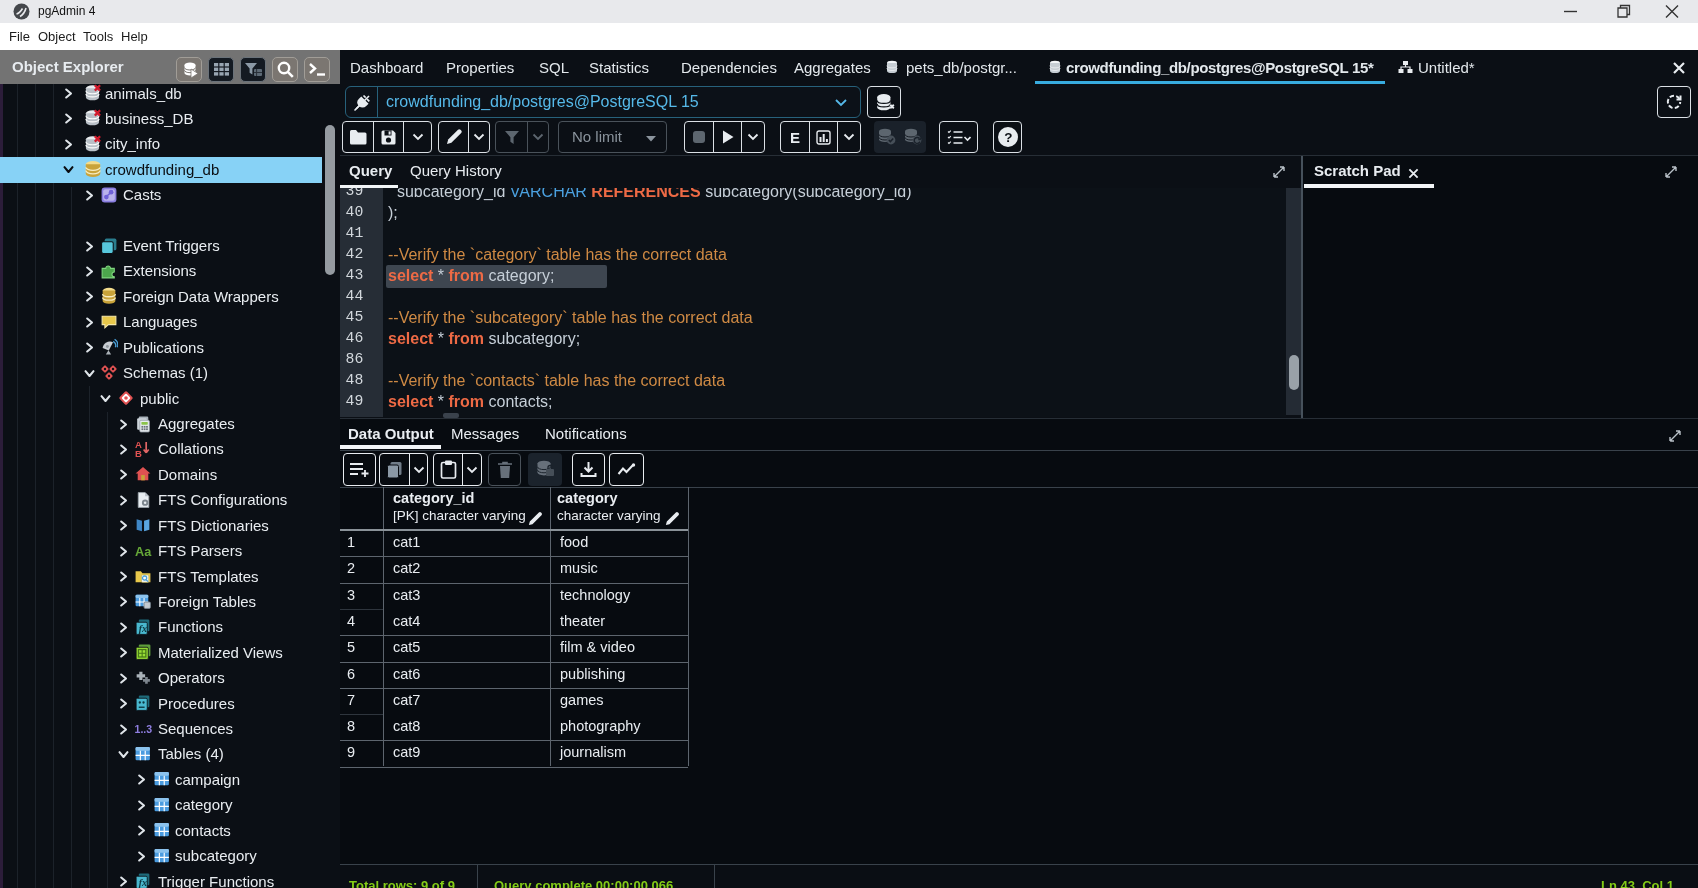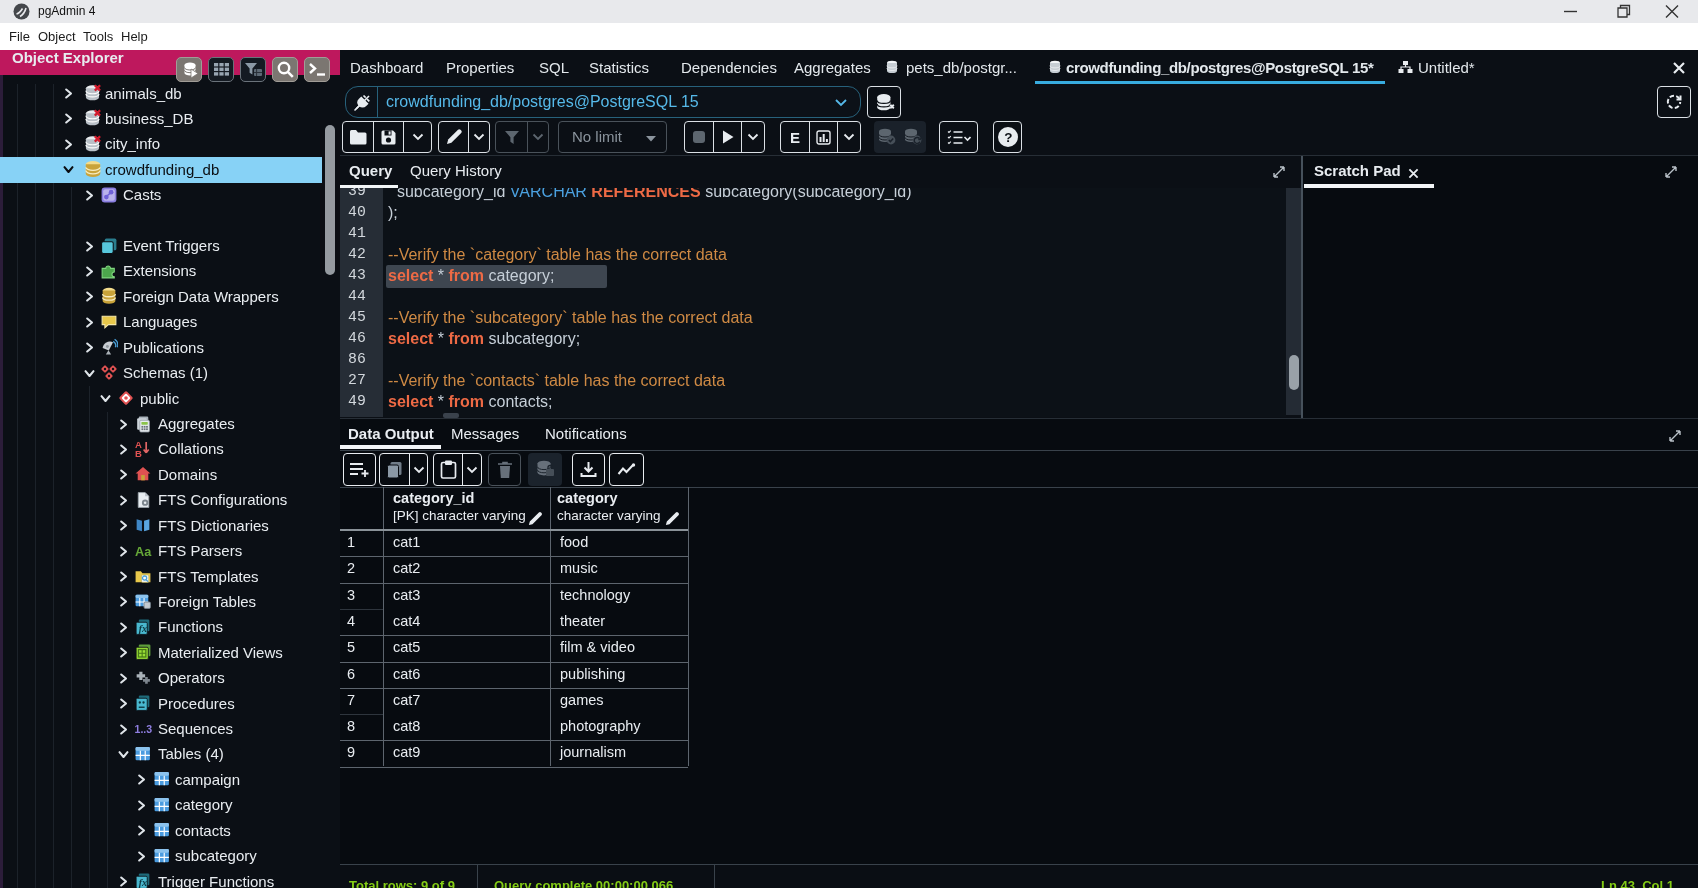--- a/index.html
+++ b/index.html
@@ -1,51 +1,51 @@
 <!DOCTYPE html>
 <html><head><meta charset="utf-8"><style>
 *{margin:0;padding:0;box-sizing:border-box}
 body{width:1698px;height:888px;overflow:hidden;font-family:"Liberation Sans",sans-serif}
 #root{position:relative;width:1698px;height:888px;background:#0b0f15;overflow:hidden}
 .abs{position:absolute}
 #titlebar{position:absolute;left:0;top:0;width:1698px;height:23px;background:#e8e9ec;z-index:50}
 #titlebar .t{position:absolute;left:38px;top:4px;font-size:12px;color:#111}
 #menubar{position:absolute;left:0;top:23px;width:1698px;height:27px;background:#ffffff;z-index:50}
 #menubar span{position:absolute;top:6px;font-size:13px;color:#1c1c1c}
-#sidehdr{position:absolute;left:0;top:41px;width:340px;height:34px;background:#be185d}
+#sidehdr{position:absolute;left:0;top:50px;width:340px;height:34px;background:#737373}
 #sidehdr .t{position:absolute;left:12px;top:8px;font-size:15px;font-weight:700;color:#e8ecf0}
 .hbtn{position:absolute;top:57px;width:26px;height:25px;border-radius:5px;z-index:5}
 .hbtn.on{background:#7b7671;border:1px solid #a19d97}
 .hbtn.off{background:#141a22;border:1px solid #6a727a}
 .guide{position:absolute;width:1px;background:#1c222a}
 .tr{position:absolute;left:0;height:25px;width:340px}
 .tr .ch{position:absolute;top:7px;width:11px;height:11px;color:#dfe4e9}
 .tr .ti{position:absolute;top:3px;width:18px;height:18px}
 .tr .tt{position:absolute;top:3.5px;font-size:15px;color:#e9edf1;white-space:nowrap}
 #selrow{background:#87d2f6;width:322px;height:26px}
 #selrow .tt{color:#0a0d11}
 #selrow .ch{color:#0a0d11}
 #sidescroll{position:absolute;left:325px;top:125px;width:10px;height:150px;background:#959ba1;border-radius:5px}
 .mtab{position:absolute;top:59px;font-size:15px;color:#e3e8ec;white-space:nowrap}
 #tabunderline{position:absolute;left:1035px;top:81px;width:350px;height:3px;background:#38acdf}
-#connbox{position:absolute;left:345px;top:86px;width:516px;height:32px;border:1px solid #27617b;border-radius:13px;background:#0c1118}
+#connbox{position:absolute;left:345px;top:86px;width:516px;height:32px;border:1px solid #27617b;border-radius:6px;background:#0c1118}
 #connbox .sep{position:absolute;left:31px;top:0;width:1px;height:30px;background:#27617b}
 #connbox .t{position:absolute;left:40px;top:6px;font-size:16px;color:#56b9e9}
 .wbtn{position:absolute;border:1px solid #dbe0e5;border-radius:4px;background:transparent}
 .tbgrp{position:absolute;top:121px;height:32px;display:flex;border:1px solid #dbe0e5;border-radius:4px}
 .tbgrp.dis{border-color:#4a525a}
 .tbgrp .seg{height:30px;display:flex;align-items:center;justify-content:center}
 .tbgrp .seg+.seg{border-left:1px solid #dbe0e5}
 .tbgrp.dis .seg+.seg{border-left:1px solid #4a525a}
 #hline1{position:absolute;left:340px;top:155px;width:1358px;height:1px;background:#272e36}
 .qtab{position:absolute;font-size:15px;color:#e8ecf0;white-space:nowrap;z-index:3}
 #qunderline{position:absolute;left:340px;top:185px;width:58px;height:3px;background:#f2f5f7}
 #editor{position:absolute;left:340px;top:188px;width:946px;height:229px;background:#0c1117;overflow:hidden}
 #gutter{position:absolute;left:0;top:0;width:43px;height:229px;background:#262d36}
-.ln{position:absolute;left:8px;width:29px;text-align:left;font-family:"Liberation Mono",monospace;font-size:14.8px;line-height:21px;color:#d3d8dd}
+.ln{position:absolute;left:0;width:29px;text-align:center;font-family:"Liberation Mono",monospace;font-size:14.8px;line-height:21px;color:#d3d8dd}
 .cl{position:absolute;left:48px;font-family:Liberation Sans, sans-serif;font-size:16px;line-height:21px;white-space:pre;color:#c6cfd8}
 .kw{color:#ee6a45;font-weight:700}
 .ty{color:#4ba1e0}
 .cm{color:#cf8a44}
 #seldiv{position:absolute;left:46px;top:77px;width:221px;height:23px;background:#3e4650;border-radius:2px}
 #vtrack{position:absolute;left:1286px;top:188px;width:15px;height:227px;background:#242b34}
 #vthumb{position:absolute;left:1288.5px;top:355px;width:10px;height:35px;background:#99a1a8;border-radius:5px}
 #splitter{position:absolute;left:1301px;top:156px;width:2px;height:262px;background:#46515b;z-index:2}
 #dline1{position:absolute;left:340px;top:418px;width:1358px;height:1px;background:#272e36}
 #dline2{position:absolute;left:340px;top:450px;width:1358px;height:1px;background:#39424b}
@@ -770,21 +770,21 @@
 <div class="ln" style="top:56px">42</div>
 <div class="cl" style="top:56px"><span class="cm">--Verify the `category` table has the correct data</span></div>
 <div class="ln" style="top:77px">43</div>
 <div class="cl" style="top:77px"><span class="kw">select</span> * <span class="kw">from</span> category;</div>
 <div class="ln" style="top:98px">44</div>
 <div class="ln" style="top:119px">45</div>
 <div class="cl" style="top:119px"><span class="cm">--Verify the `subcategory` table has the correct data</span></div>
 <div class="ln" style="top:140px">46</div>
 <div class="cl" style="top:140px"><span class="kw">select</span> * <span class="kw">from</span> subcategory;</div>
 <div class="ln" style="top:161px">86</div>
-<div class="ln" style="top:182px">27</div>
+<div class="ln" style="top:182px">48</div>
 <div class="cl" style="top:182px"><span class="cm">--Verify the `contacts` table has the correct data</span></div>
 <div class="ln" style="top:203px">49</div>
 <div class="cl" style="top:203px"><span class="kw">select</span> * <span class="kw">from</span> contacts;</div>
 </div>
 <div id="vtrack"></div>
     <div id="vthumb"></div>
     <div id="splitter"></div>
 <div class="abs" style="left:443px;top:413px;width:16px;height:5px;background:#3a424c;border-radius:2px"></div>
 <div class="abs" style="left:340px;top:419px;width:1358px;height:445px;background:#070b10"></div>
 <div id="dline1"></div>

